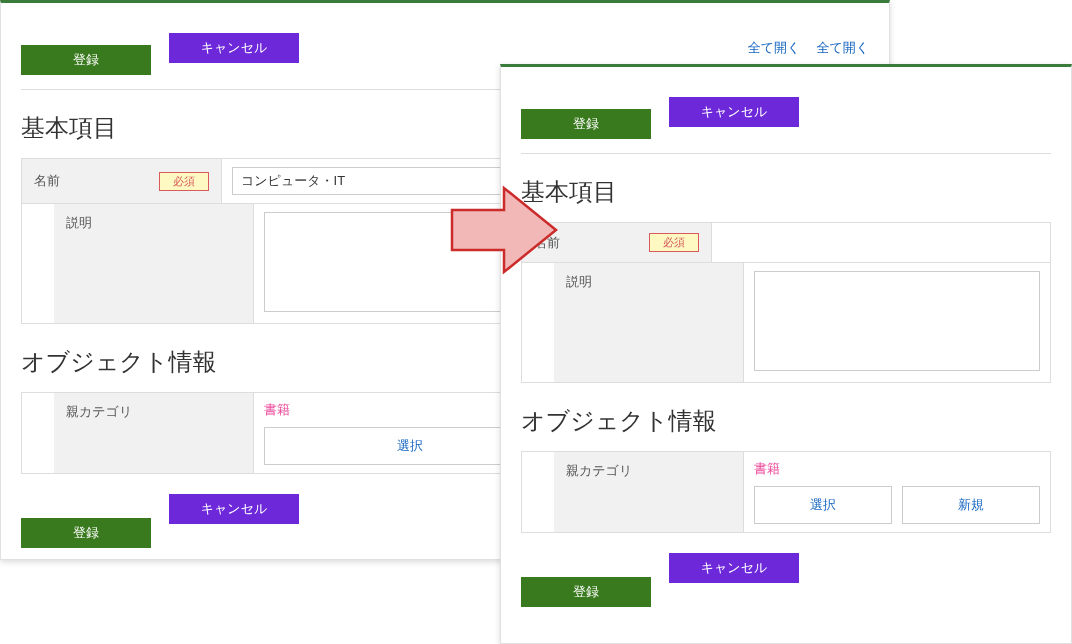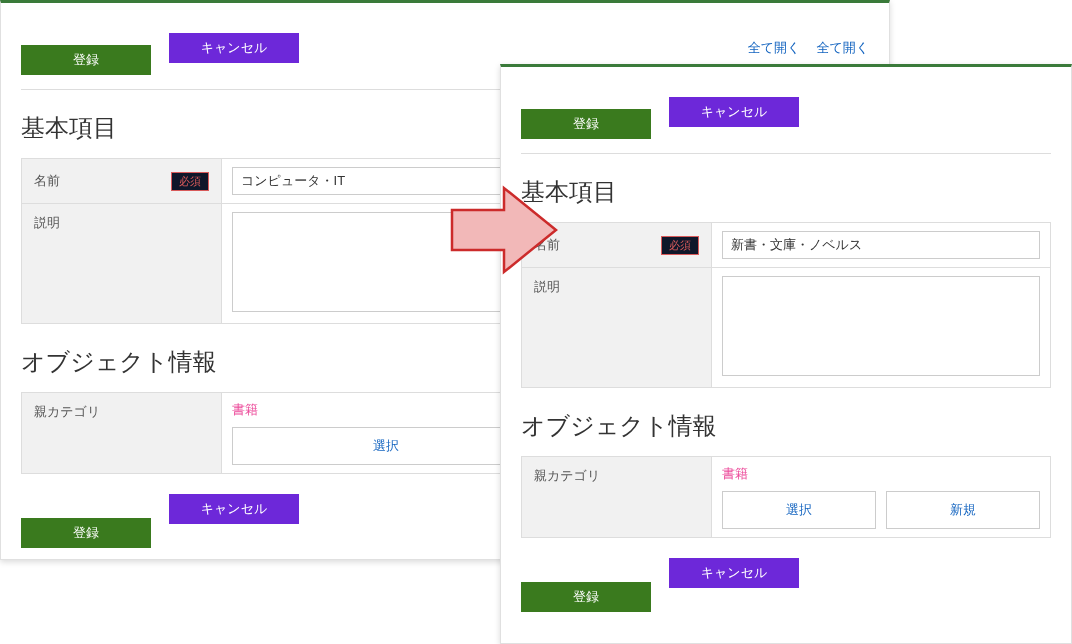--- a/index.html
+++ b/index.html
@@ -65,39 +65,39 @@
       font-weight: normal;
       padding: 22px 0 14px 0;
       color: #333;
     }
     .form-table {
       width: 100%;
       border: 1px solid #ddd;
       border-collapse: collapse;
     }
     .form-row { display: flex; border-bottom: 1px solid #ddd; }
-    .form-row:last-child { border-bottom: none; }
+    .form-row:last-child { border-bottom: none; margin-left: 32px; }
     .form-label-cell {
       width: 200px;
       min-width: 200px;
       background: #f1f1f1;
       padding: 10px 12px;
       display: flex;
       align-items: center;
       justify-content: space-between;
       border-right: 1px solid #ddd;
     }
     .panel-right .form-label-cell { width: 190px; min-width: 190px; }
     .form-label { color: #555; font-size: 13px; }
     .req-badge {
       border: 1px solid #d85a5a;
       color: #d85a5a;
       font-size: 11px;
-      padding: 1px 7px;
-      background: #0f172a;
+      padding: 1px 13px;
+      background: #fef9c3;
     }
     .form-value-cell {
       flex: 1;
       padding: 8px 10px;
       background: #fff;
     }
     .text-input {
       width: 100%;
       height: 28px;
       border: 1px solid #ccc;
@@ -208,23 +208,20 @@
     <button class="btn btn-secondary">キャンセル</button>
   </div>
 
   <h2 class="section-title">基本項目</h2>
   <div class="form-table">
     <div class="form-row">
       <div class="form-label-cell">
         <span class="form-label">名前</span>
         <span class="req-badge">必須</span>
       </div>
-      <div class="form-value-cell">
-        <input type="text" class="text-input" value="新書・文庫・ノベルス" style="">
-      </div>
     </div>
     <div class="form-row">
       <div class="form-label-cell" style="align-items:flex-start;">
         <span class="form-label">説明</span>
       </div>
       <div class="form-value-cell">
         <textarea class="textarea" style=""></textarea>
       </div>
     </div>
   </div>

